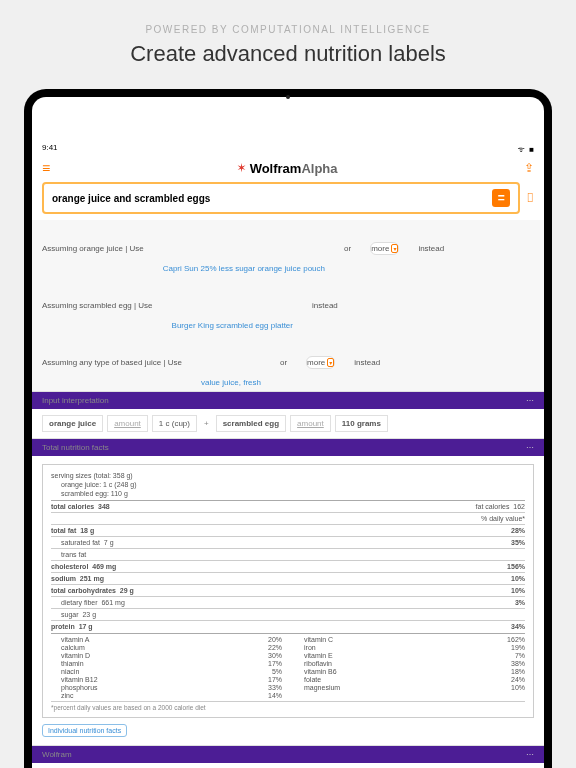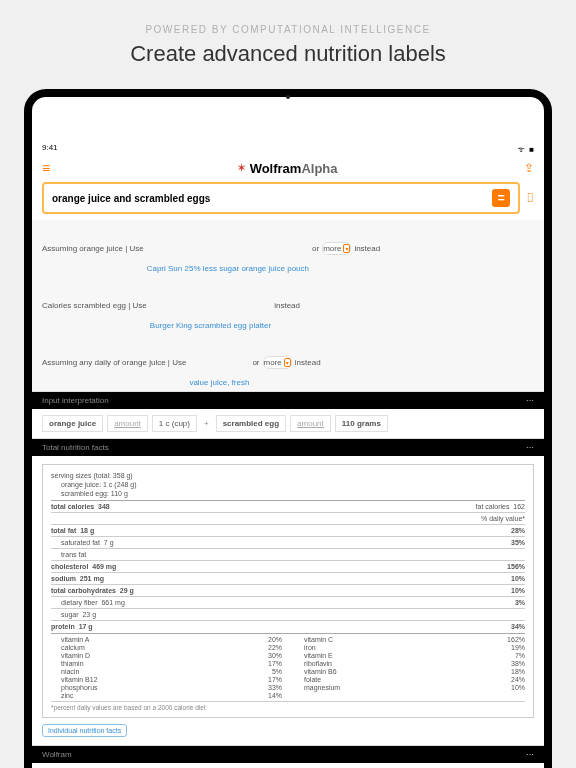--- a/index.html
+++ b/index.html
@@ -17,25 +17,25 @@
 .logo .star { color: #e03c31; font-size: 12px; }
 .logo .wolfram { color: #000000; font-weight: 700; }
 .logo .alpha { color: #666; font-weight: 700; }
 .share { color: #ff7a00; font-size: 12px; }
 .searchrow { display: flex; align-items: center; gap: 6px; padding: 0 10px 6px; }
 .searchbox { flex: 1; border: 2px solid #ffb84d; border-radius: 4px; padding: 5px 8px; display: flex; align-items: center; justify-content: space-between; }
 .searchbox input { border: none; flex: 1; font-size: 10px; font-weight: 600; outline: none; }
 .equals { background: #ff7a00; color: #fff; width: 18px; height: 18px; display: flex; align-items: center; justify-content: center; border-radius: 3px; font-size: 12px; font-weight: bold; }
 .camera { color: #ff7a00; font-size: 13px; }
 .content { background: #f7f7f7; flex: 1; overflow: hidden; font-size: 8px; color: #555; }
-.assumption { padding: 4px 10px; display: flex; align-items: center; flex-wrap: wrap; gap: 3px; }
+.assumption { padding: 4px 10px; display: flex; align-items: center; flex-wrap: wrap; gap: 19px; }
 .assumption .link { color: #3a8fd6; margin-top: 40px; }
 .more-btn { border: 1px solid #ddd; border-radius: 6px; padding: 1px 0; display: inline-flex; align-items: center; gap: 2px; font-size: 8px; background: #fff; }
 .more-btn .chev { color: #ff7a00; border: 1px solid #ff7a00; border-radius: 2px; font-size: 6px; padding: 0 1px; }
-.section-title { background: #000000; padding: 4px 10px; color: #888; font-size: 8px; border-top: 1px solid #e0e0e0; display: flex; justify-content: space-between; align-items: center; }
+.section-title { background: #4c1d95; padding: 4px 10px; color: #888; font-size: 8px; border-top: 1px solid #e0e0e0; display: flex; justify-content: space-between; align-items: center; }
 .section-title .dots { color: #ccc; font-size: 8px; }
 .interp { background: #fff; padding: 6px 10px; display: flex; align-items: center; gap: 4px; flex-wrap: wrap; }
 .cell { border: 1px solid #e0e0e0; padding: 3px 6px; font-size: 8px; color: #555; }
 .cell.strong { font-weight: 600; }
 .cell.light { color: #aaa; text-decoration: underline; }
 .plus { padding: 0 3px; color: #888; }
 .nutrition { background: #fff; padding: 8px 10px; }
 .nfacts { border: 1px solid #ccc; padding: 6px 8px; font-size: 7px; color: #555; }
 .nrow { display: flex; justify-content: space-between; padding: 1px 0; }
 .nrow.bdr { border-top: 1px solid #ccc; padding-top: 2px; margin-top: 1px; }
@@ -96,26 +96,26 @@
         <span>Assuming orange juice  |  Use</span>
         <span class="link">Capri Sun 25% less sugar orange juice pouch</span>
         <span>or</span>
         <span class="more-btn">
             <span>more</span>
             <span class="chev">▾</span>
           </span>
         <span>instead</span>
       </div>
       <div class="assumption">
-        <span>Calories scrambled egg  |  Use</span>
+        <span>Assuming scrambled egg  |  Use</span>
         <span class="link">Burger King scrambled egg platter</span>
         <span>instead</span>
       </div>
       <div class="assumption">
-        <span>Assuming any daily of orange juice  |  Use</span>
+        <span>Assuming any type of based juice  |  Use</span>
         <span class="link">value juice, fresh</span>
         <span>or</span>
         <span class="more-btn">
             <span>more</span>
             <span class="chev">▾</span>
           </span>
         <span>instead</span>
       </div>
 
       <div class="section-title">

